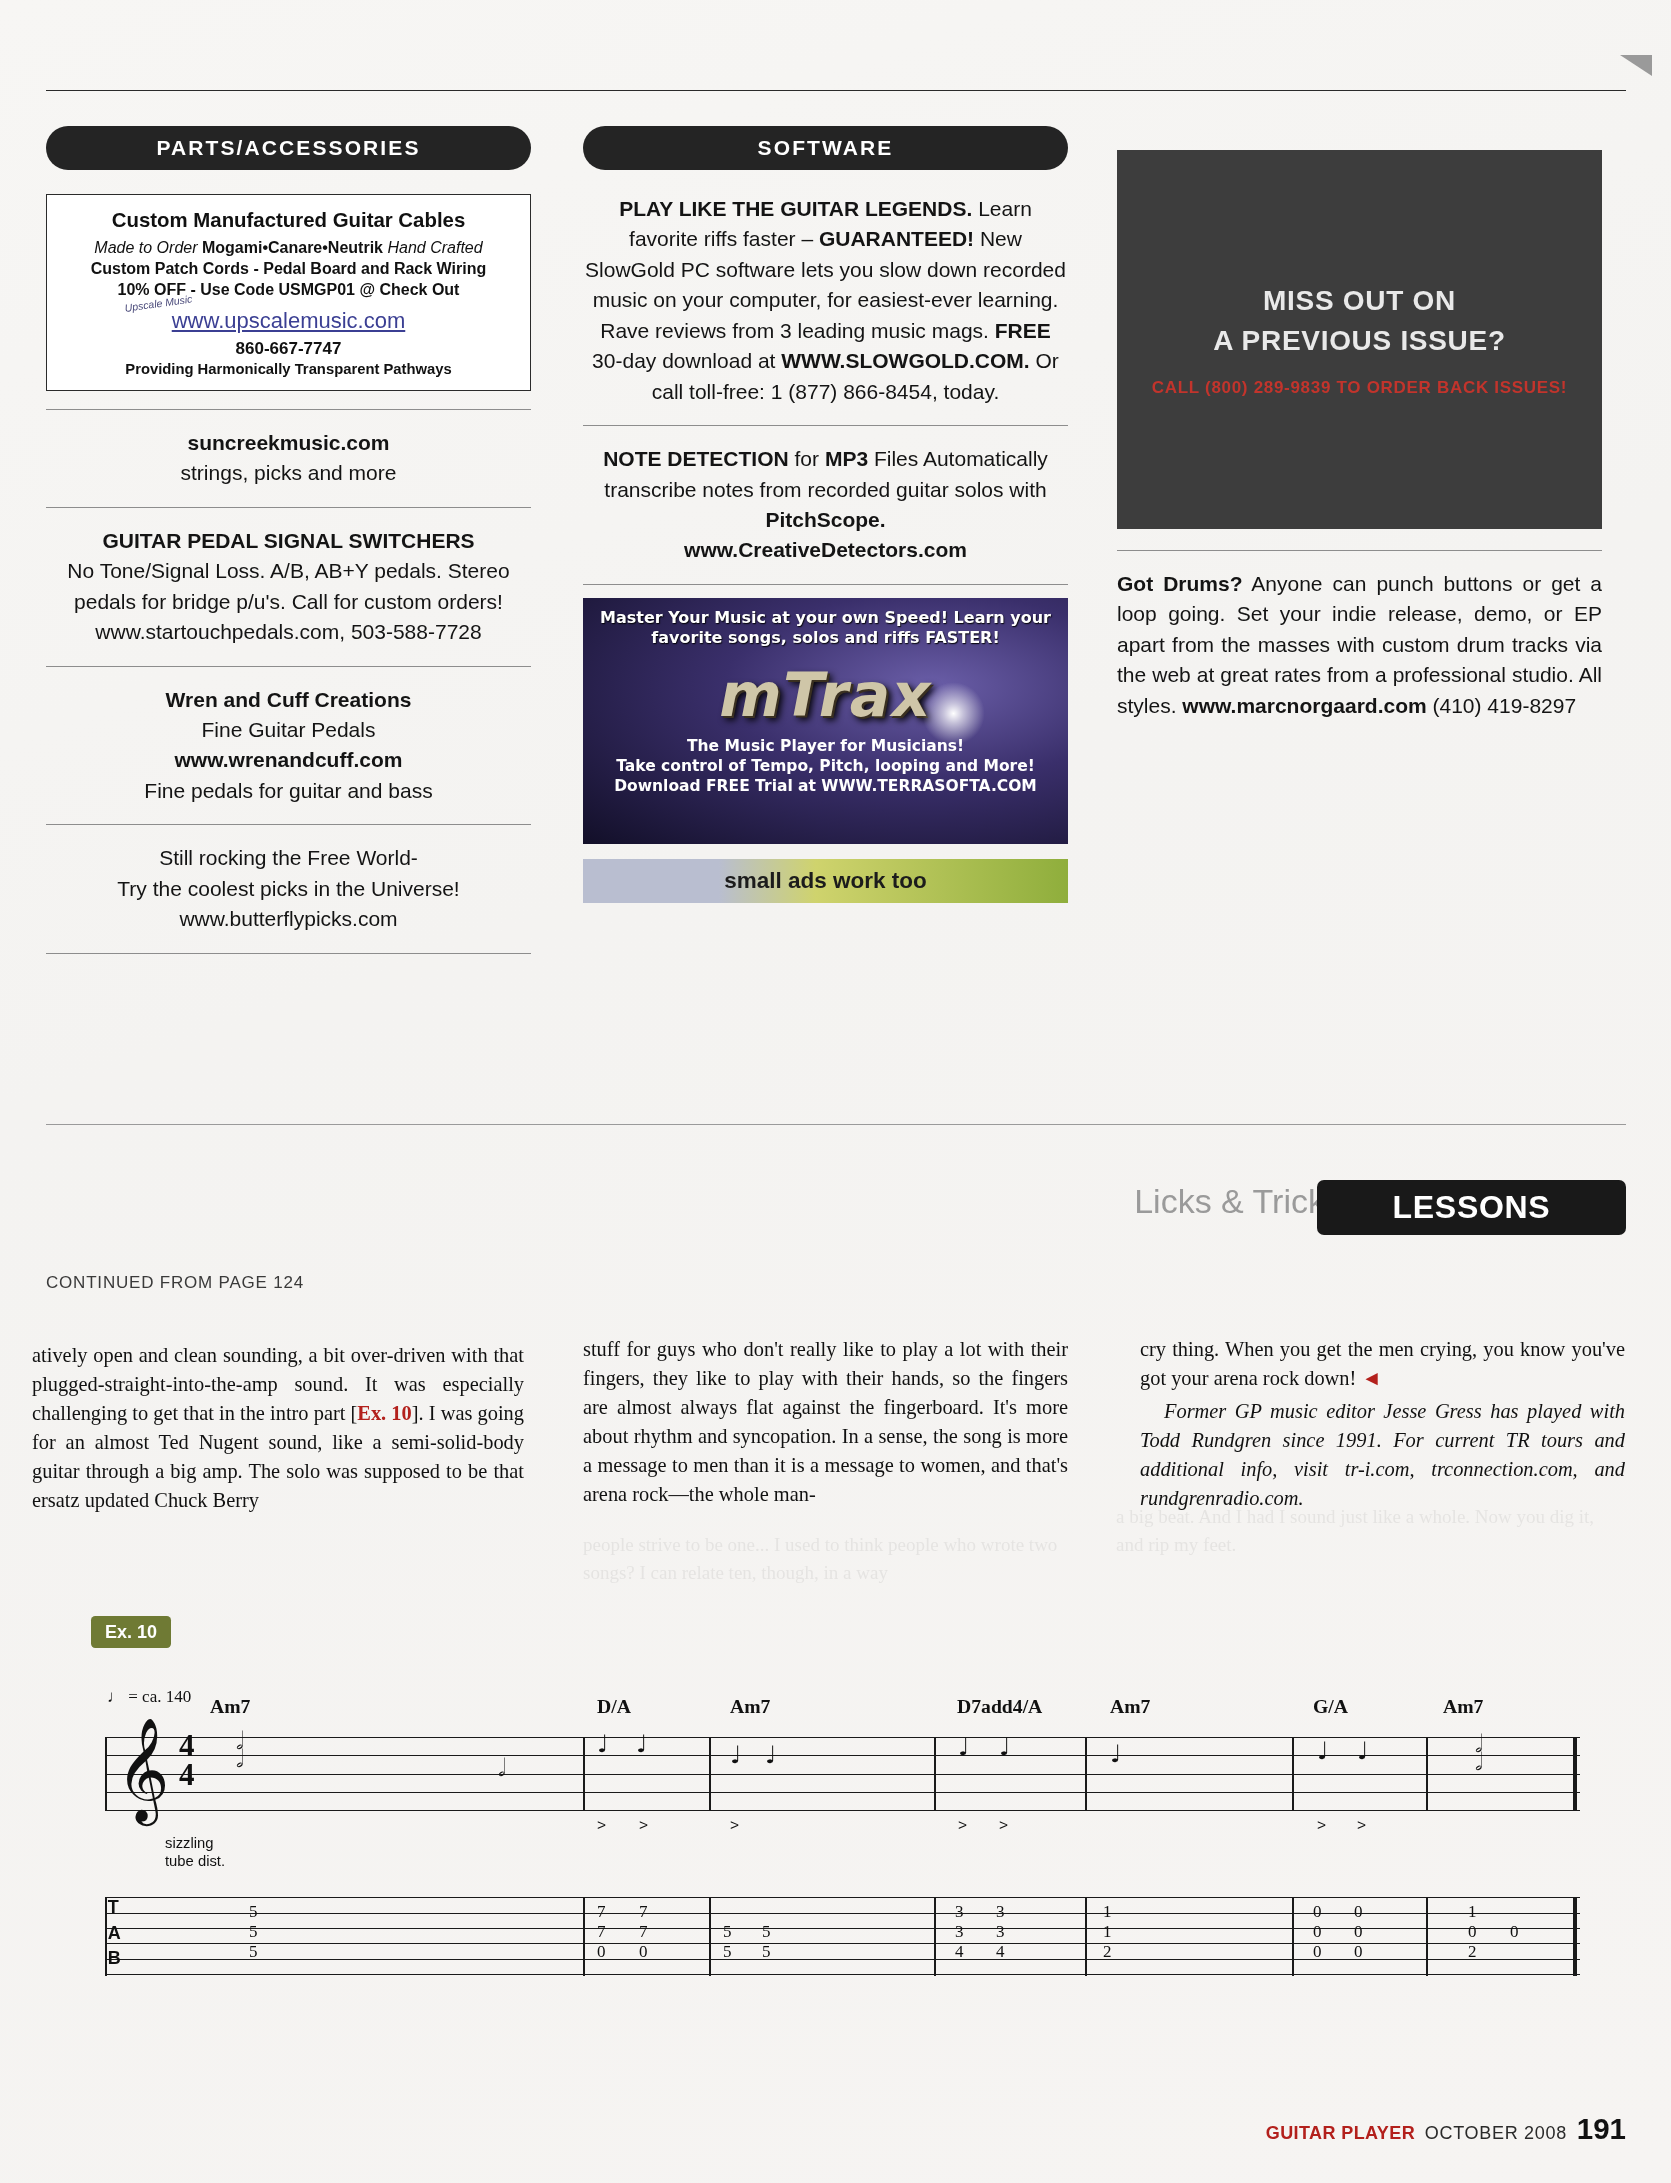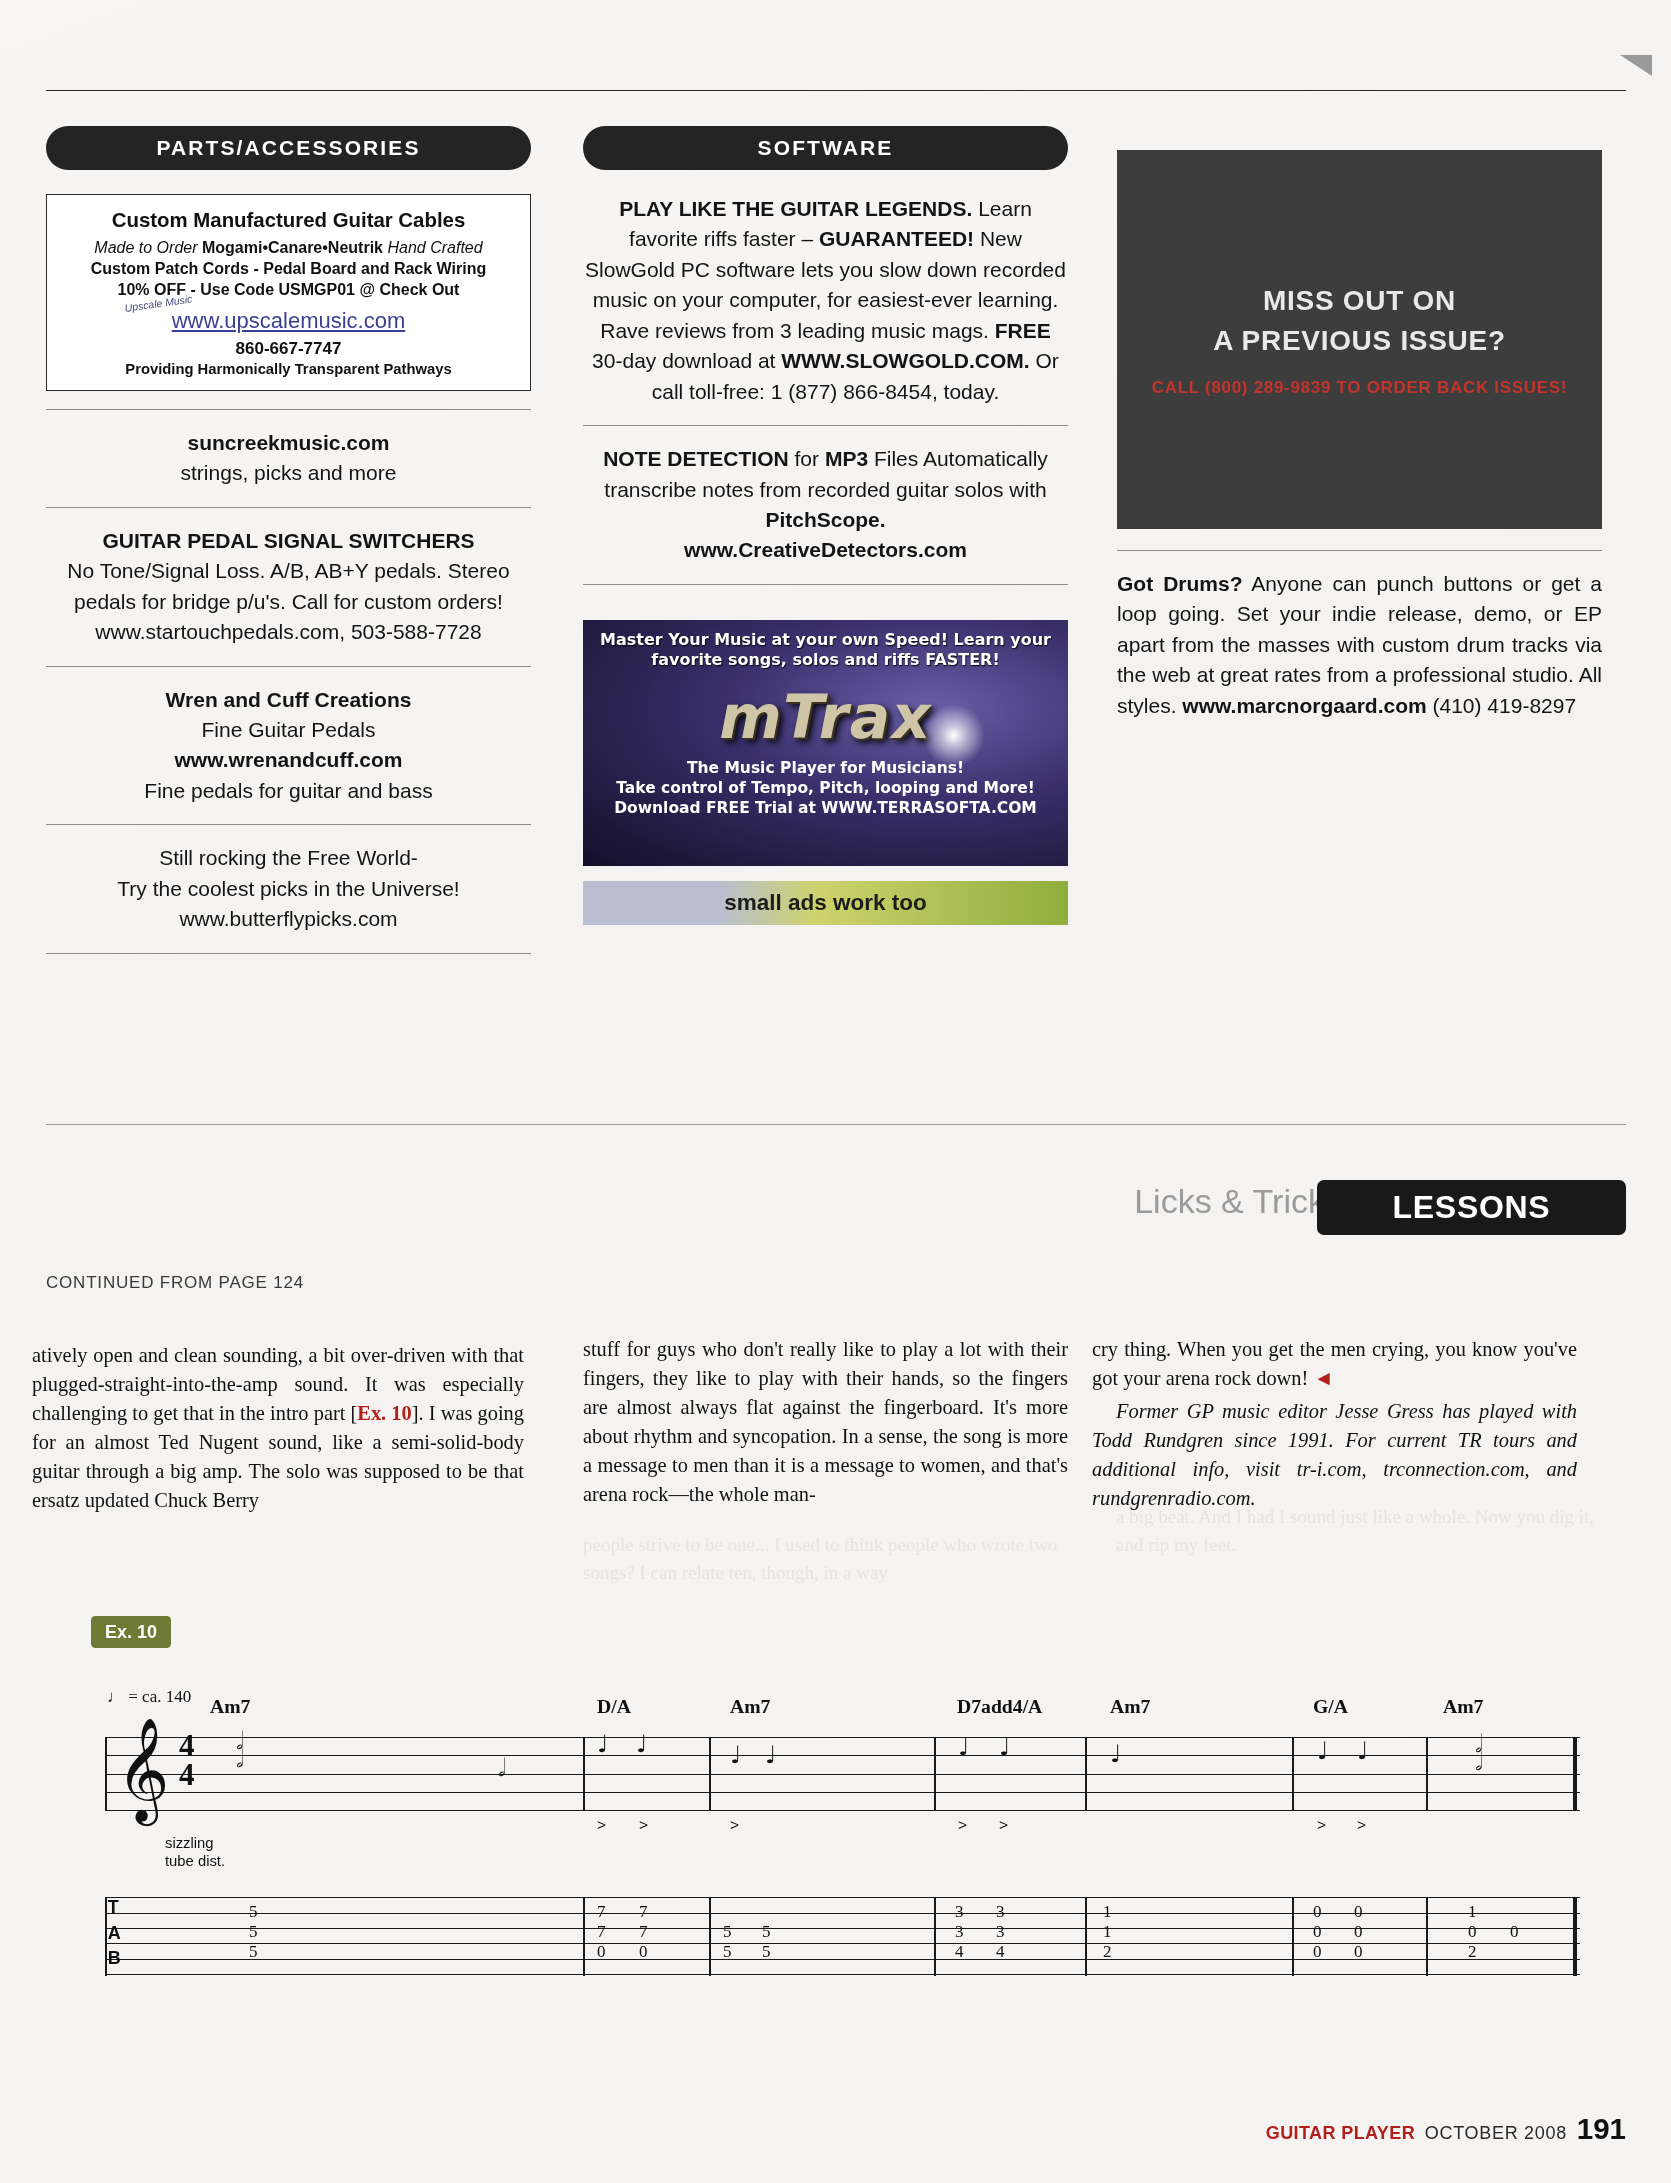--- a/index.html
+++ b/index.html
@@ -119,21 +119,21 @@
     height: 49px;
     margin-top: -4.2px;
     color: #4a4a7a;
     font-size: 10.5px;
     font-style: italic;
     transform: rotate(-8deg);
   }
 
   
   .mtrax {
-    margin-top: 35px;
+    margin-top: 13px;
     height: 246px;
     background: radial-gradient(ellipse at 72% 36%, #6a5ea8 0%, #3a2f6b 42%, #120f28 100%);
     color: #ffffff;
     text-align: center;
     padding: 9.8px 7px;
     box-sizing: border-box;
     position: relative;
     overflow: hidden;
     font-family: "DejaVu Sans", sans-serif;
   }
@@ -266,21 +266,21 @@
     position: absolute;
     top: 1335px;
     font-family: "Liberation Serif", serif;
     font-size: 20.4px;
     line-height: 1.42;
     color: #111;
     text-align: justify;
   }
   .bc1 { left: 32px;  width: 492px; margin-top: 6px; }
   .bc2 { left: 583px; width: 485px; }
-  .bc3 { left: 1092px; width: 485px; }
+  .bc3 { left: 1140px; width: 485px; }
   .exref { color: #b3201c; font-weight: bold; }
   .italic { font-style: italic; }
   .redmark { color: #b3201c; }
 
   
   .ex-badge {
     position: absolute; left: 91px; top: 1616px;
     background: #6f7a34; color: #fff;
     font-size: 18px; font-weight: bold;
     padding: 5.6px 14px; border-radius: 4.2px;

